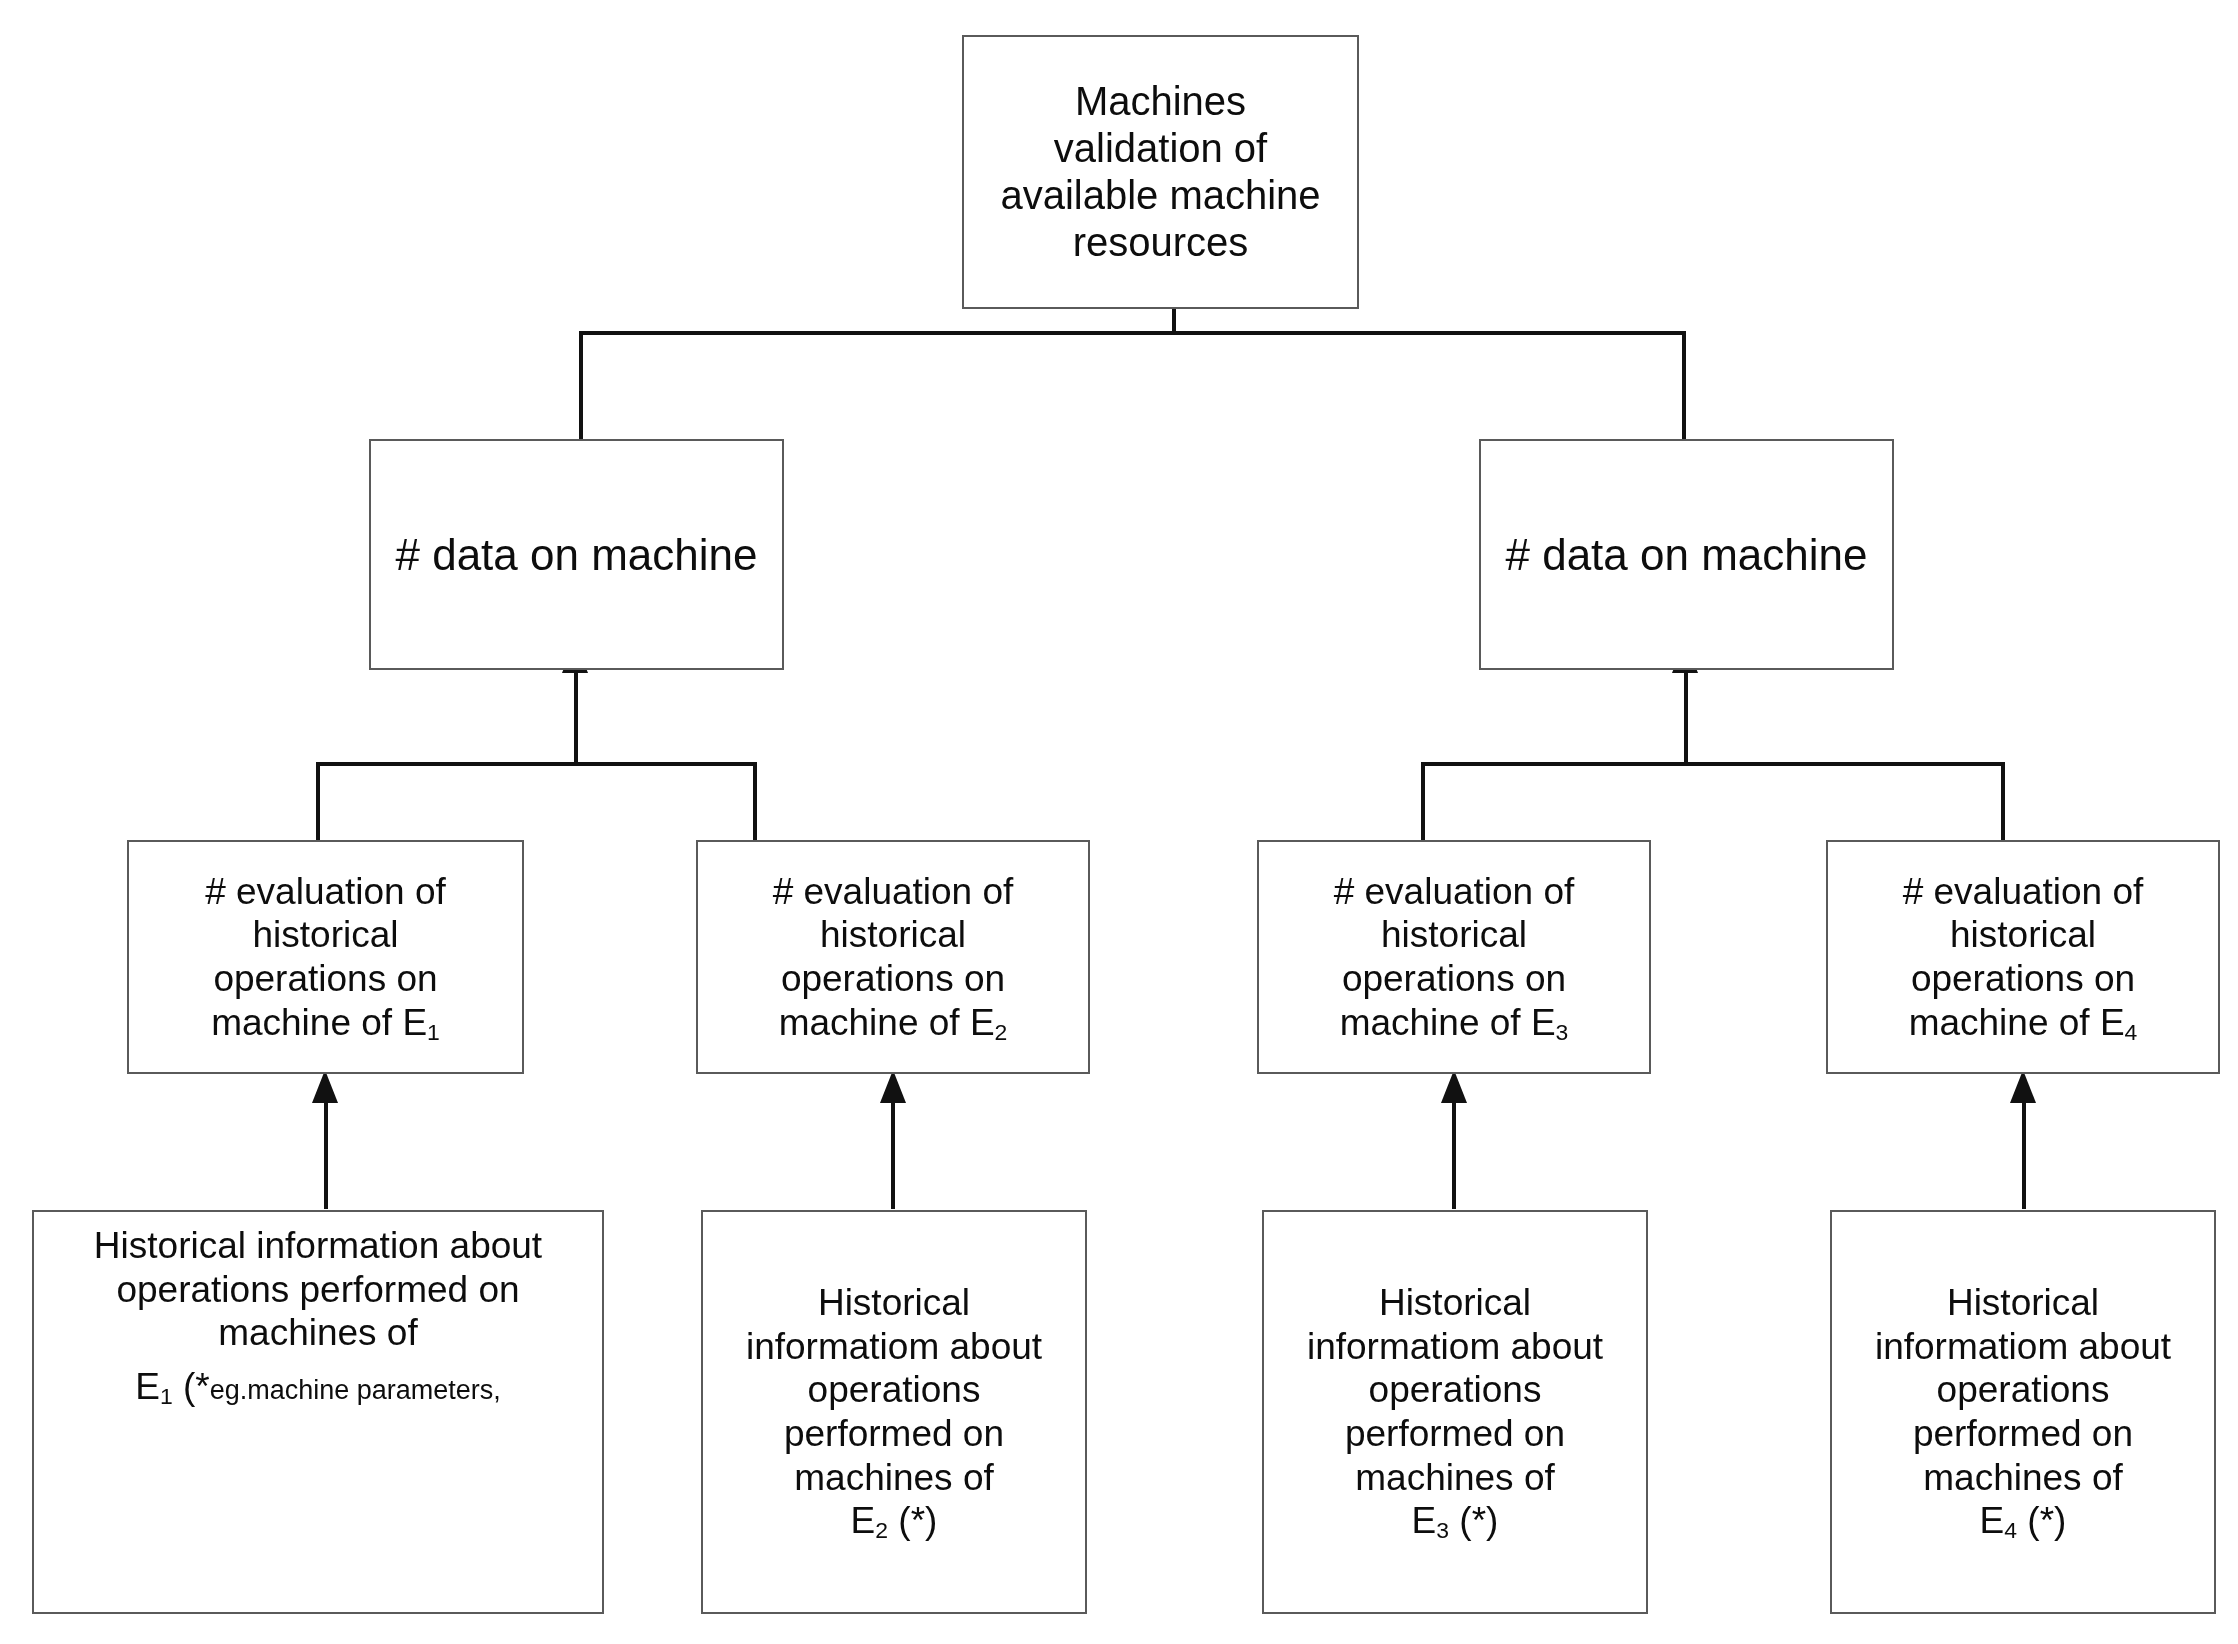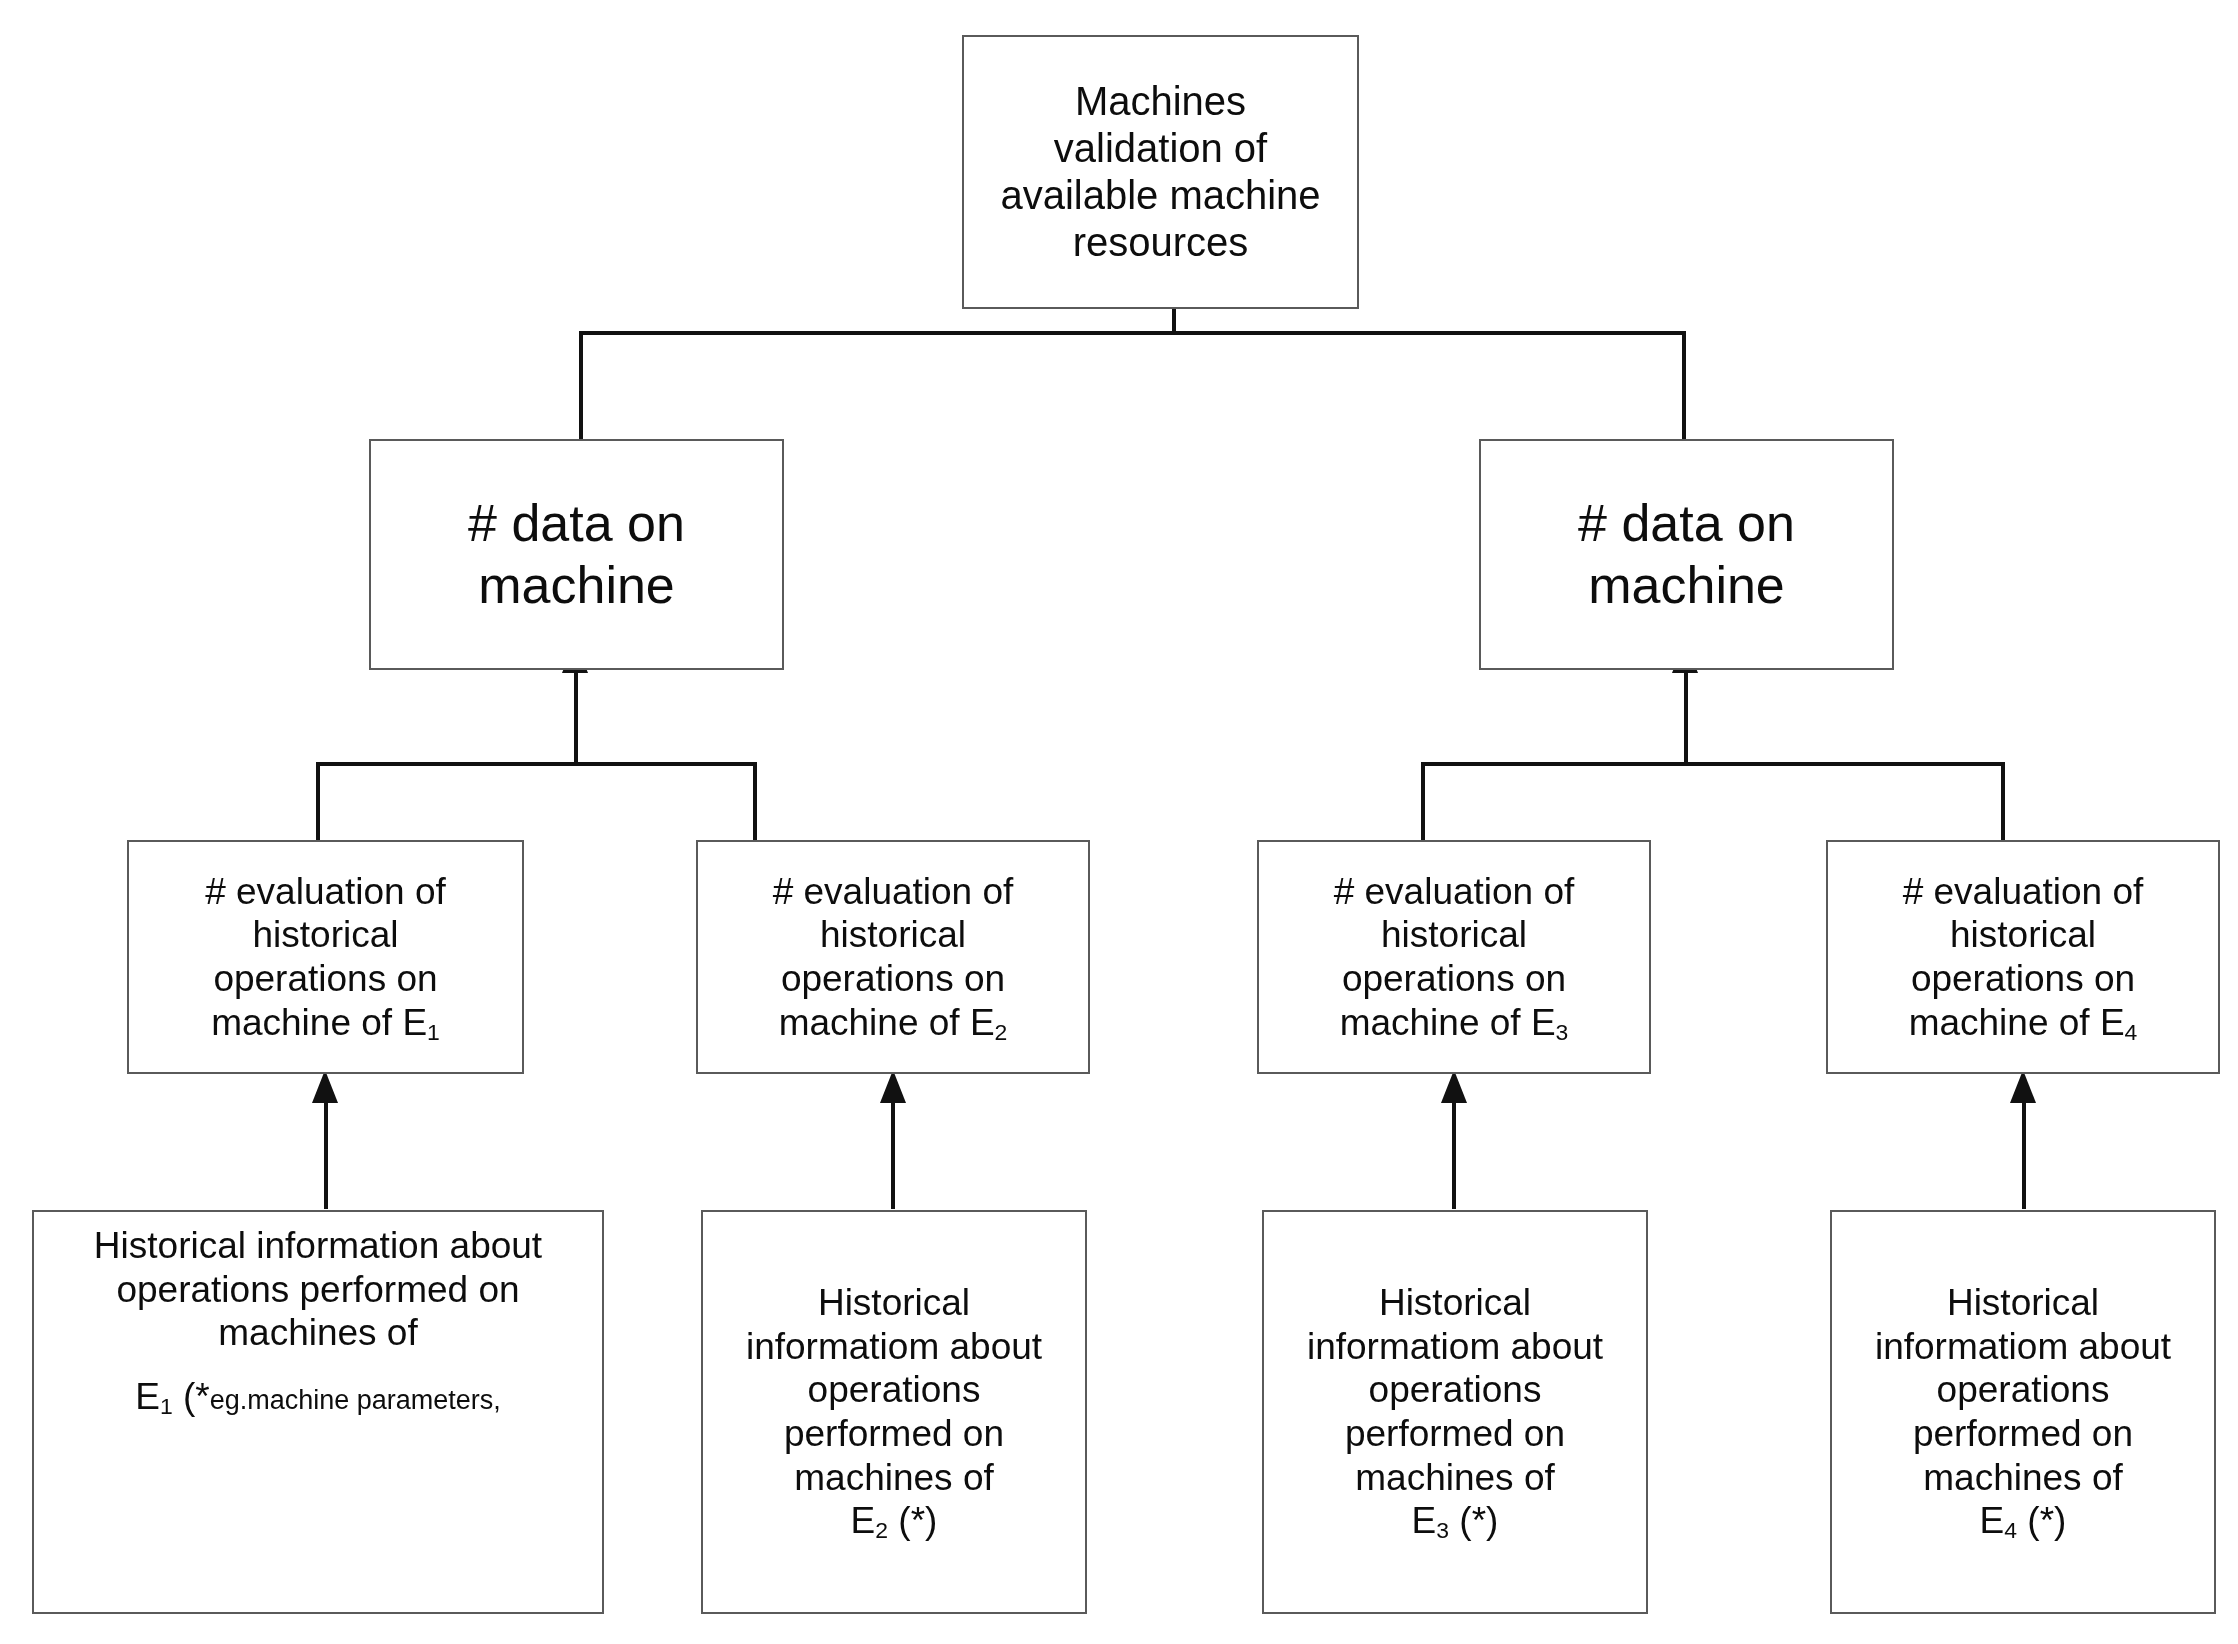--- a/index.html
+++ b/index.html
@@ -28,21 +28,21 @@
     color: #0d0d0d;
     line-height: 1.18;
     z-index: 3;
   }
   .node .txt {
     display: block;
     white-space: pre-line;
     padding: 0 7.2px;
   }
   .t-root   { font-size: 40px; }
-  .t-l2     { font-size: 52px; }
+  .t-l2     { font-size: 44px; }
   .t-l3     { font-size: 37px; }
   .t-l4     { font-size: 37px; }
   .t-detail { font-size: 27px; line-height: 1.30; display:block; white-space: pre-line;}
   .headline { display:block; }
   sub {
     font-size: 0.62em;
     vertical-align: -0.22em;
     line-height: 0;
   }
   
@@ -146,21 +146,21 @@
     <span class="txt"><span># evaluation of
 historical
 operations on
 machine of E</span><sub>4</sub></span>
   </div>
 
   <div class="node t-l4" style="left:32px; top:1210px; width:572px; height:404px; justify-content:flex-start; padding-top:12px;">
     <span class="txt">Historical information about
 operations performed on
 machines of</span>
-    <span class="txt" style="margin-top:20px;"><span>E</span><sub>1</sub><span> (*</span><span class="t-detail" style="display:inline">eg.machine parameters,</span></span>
+    <span class="txt" style="margin-top:10px;"><span>E</span><sub>1</sub><span> (*</span><span class="t-detail" style="display:inline">eg.machine parameters,</span></span>
   </div>
 
   <div class="node t-l4" style="left:701px; top:1210px; width:386px; height:404px;">
     <span class="txt">Historical
 informatiom about
 operations
 performed on
 machines of</span>
     <span class="txt"><span>E</span><sub>2</sub><span> (*)</span></span>
   </div>

